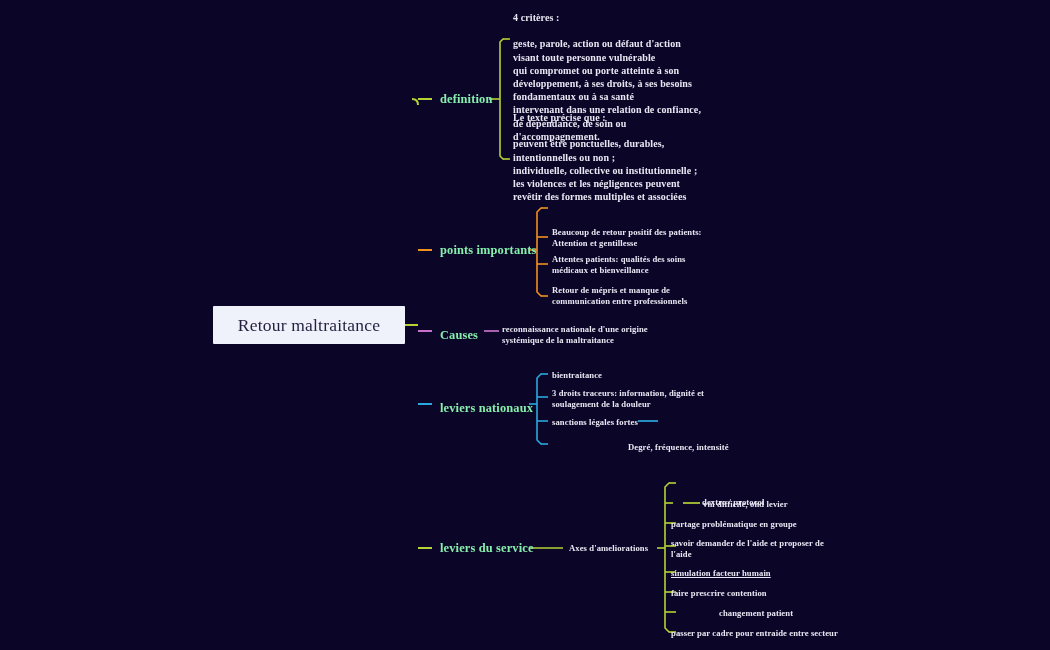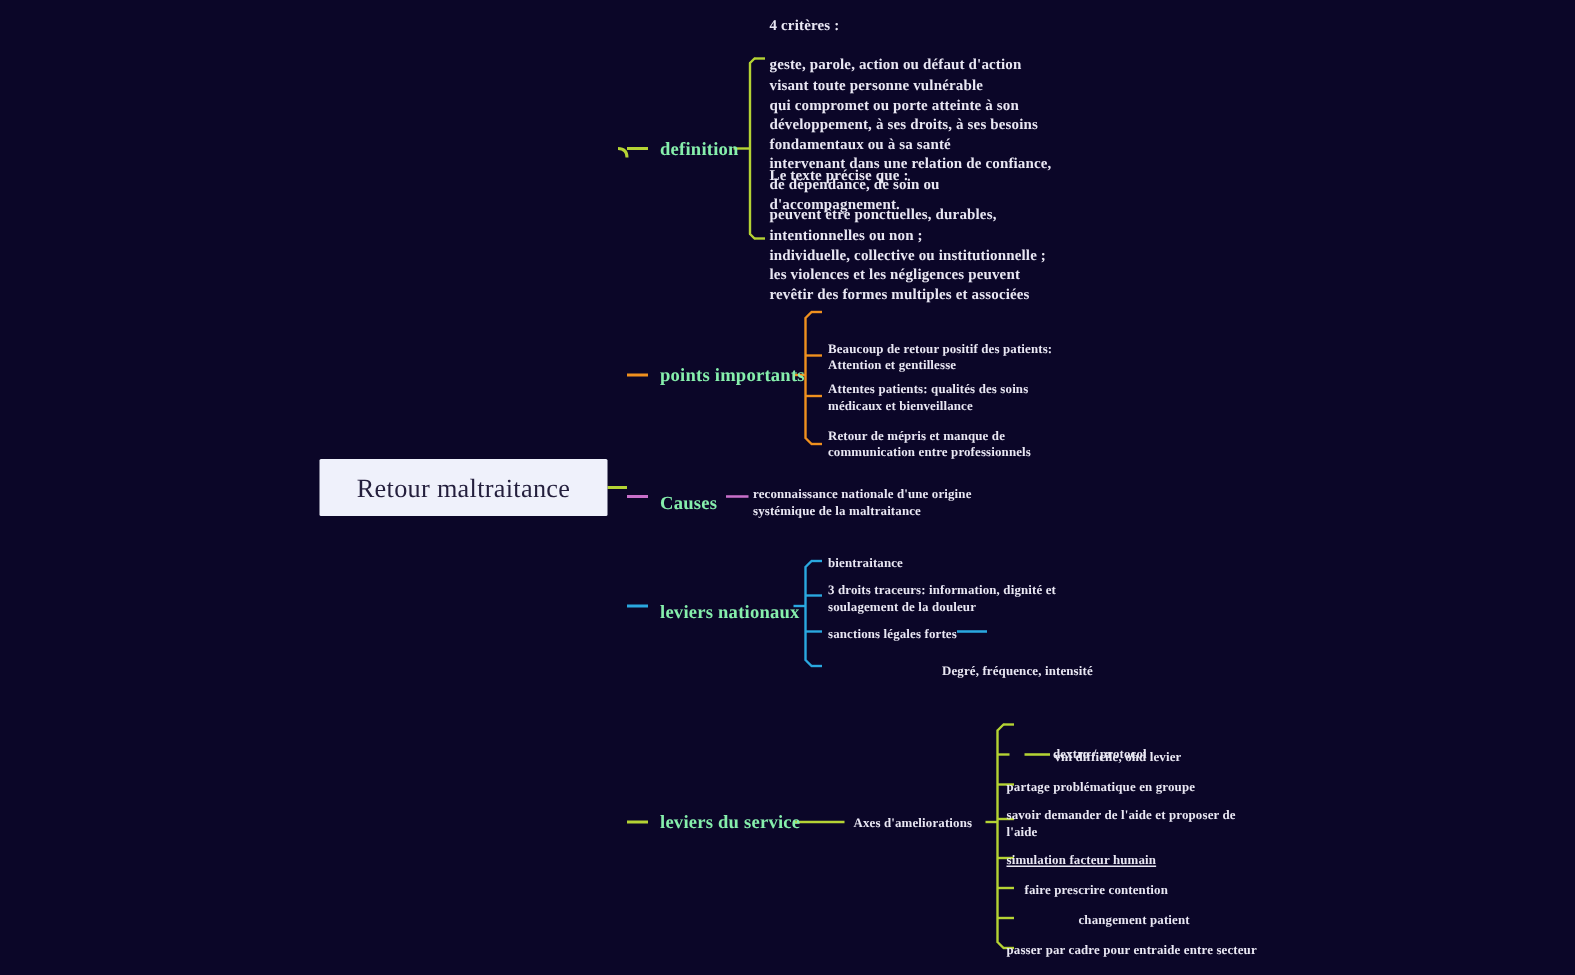--- a/index.html
+++ b/index.html
@@ -196,19 +196,19 @@
 
   <div class="node leaf big" style="left:703px; top:499px;">vni difficile, ohd levier</div>
 
   <div class="node leaf big" style="left:671px; top:519px;">partage problématique en groupe</div>
 
   <div class="node leaf big" style="left:671px; top:538px; width:160px;">savoir demander de l'aide et proposer de
 l'aide</div>
 
   <div class="node leaf big" style="left:671px; top:568px;text-decoration:underline;">simulation facteur humain</div>
 
-  <div class="node leaf big" style="left:671px; top:588px;margin-left:12px;">faire prescrire contention</div>
+  <div class="node leaf big" style="left:671px; top:588px;">faire prescrire contention</div>
 
   <div class="node leaf big" style="left:671px; top:608px;margin-left:48px;">changement patient</div>
 
   <div class="node leaf big" style="left:671px; top:628px;">passer par cadre pour entraide entre secteur</div>
 
 </div>
 
 </body></html>

